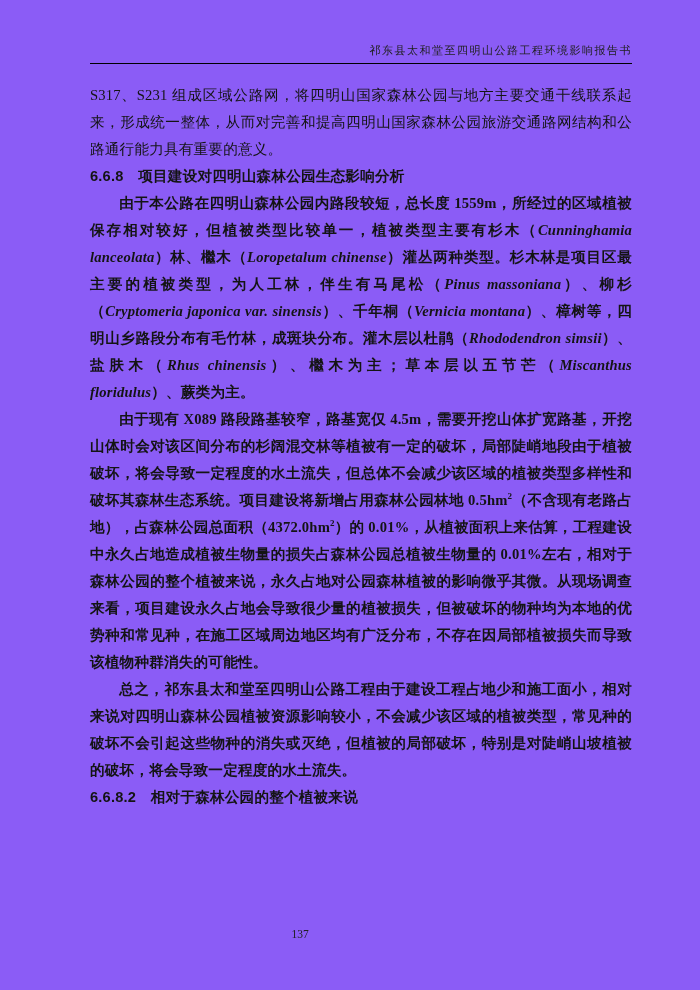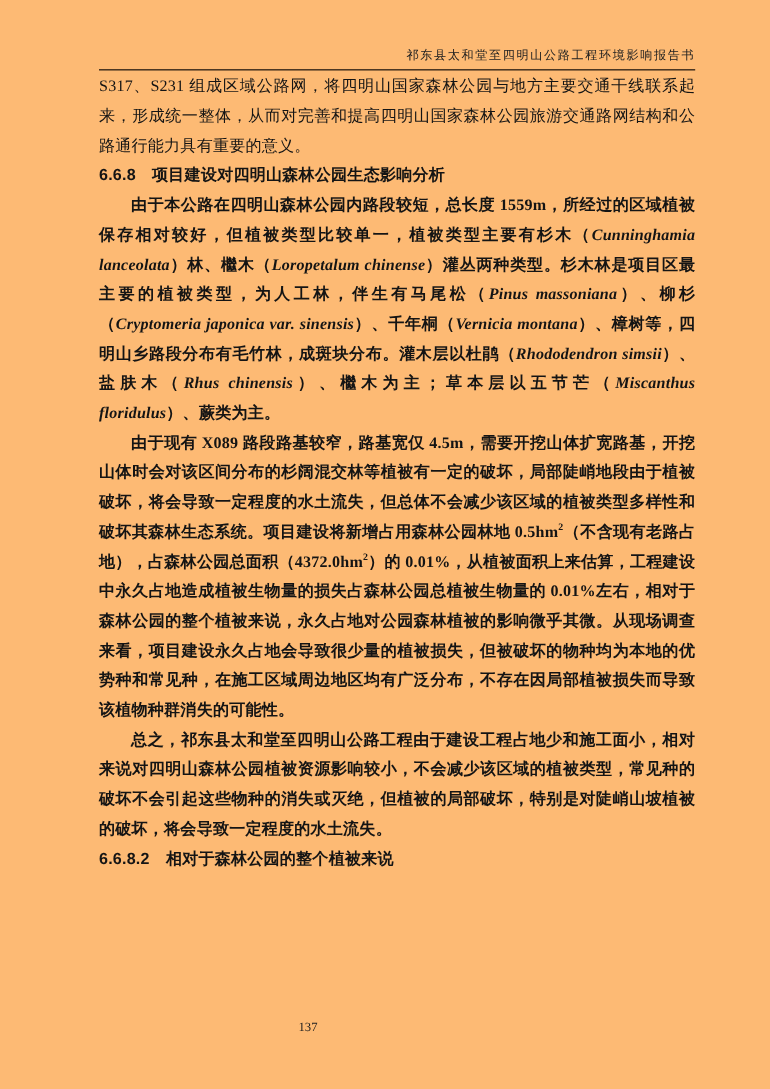--- a/index.html
+++ b/index.html
@@ -5,41 +5,41 @@
   html, body { margin: 0; padding: 0; }
   body {
     width: 700px; height: 990px;
     background: #f2f2f2;
     font-family: "Liberation Serif", "DejaVu Serif", serif;
     color: #141414;
   }
   .page {
     position: relative;
     width: 700px; height: 990px;
-    background: #fdba74;
+    background: #8b5cf6;
     overflow: hidden;
   }
   .page-header {
     position: absolute;
     top: 43px; left: 90px; right: 68px;
     text-align: right;
     font-size: 11px;
     letter-spacing: 1.5px;
     color: #202020;
     white-space: nowrap;
   }
   .header-rule {
     position: absolute;
     top: 63px; left: 90px; right: 68px;
     height: 0;
     border-top: 1.6px solid #000;
   }
   .body-col {
     position: absolute;
-    top: 66px; left: 90px; width: 542px;
+    top: 82px; left: 90px; width: 542px;
     font-size: 14.6px;
     line-height: 27px;
     text-align: justify;
     text-justify: inter-ideograph;
     letter-spacing: 0.2px;
   }
   .body-col p { margin: 0; padding: 0; }
   .para { text-indent: 2em; font-weight: bold; }
   .heading {
     font-family: Liberation Sans, sans-serif;
@@ -52,20 +52,21 @@
     font-size: 9px;
     line-height: 0;
     vertical-align: super;
   }
   .page-footer {
     position: absolute;
     bottom: 50px; left: 0; width: 560px;
     text-align: center;
     font-size: 11.5px;
     color: #202020;
+    padding-left: 20px;
   }
 </style>
 </head>
 <body>
 
 <div class="page">
 
   <div class="page-header">祁东县太和堂至四明山公路工程环境影响报告书</div>
 
   <div class="header-rule"></div>

